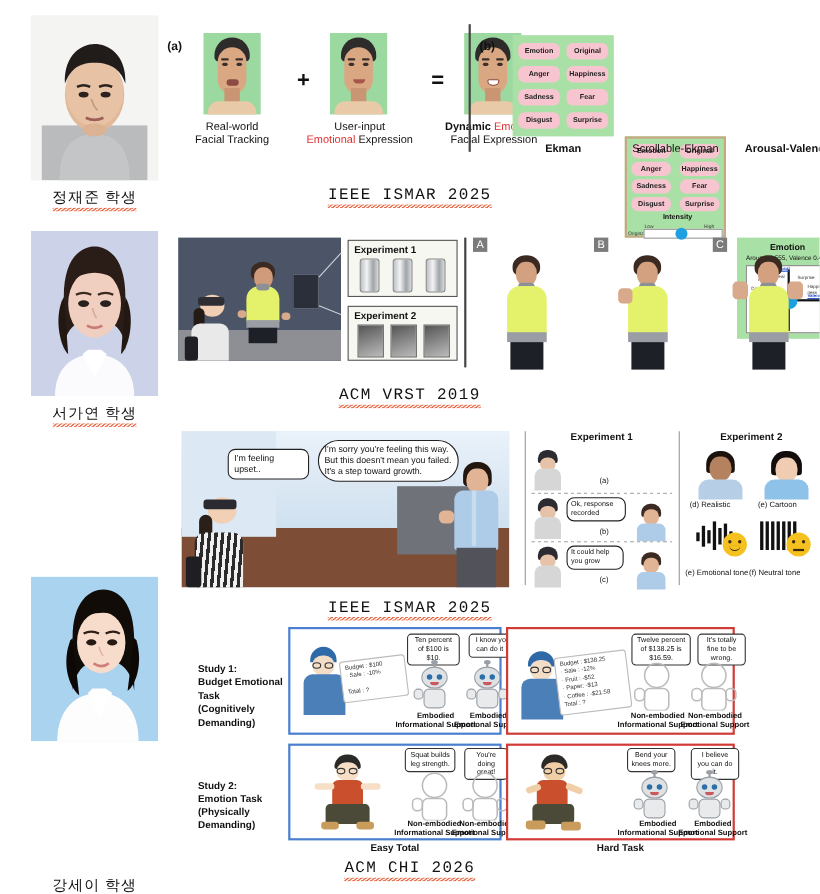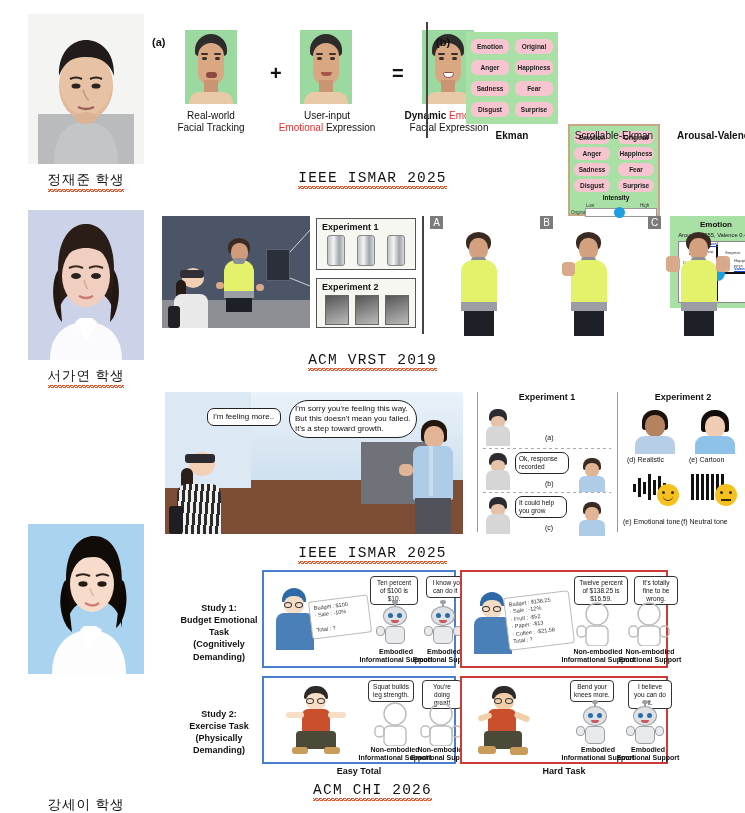--- a/index.html
+++ b/index.html
@@ -120,21 +120,21 @@
   .bubble::after{
     content:""; position:absolute; width:0;height:0;
   }
   .divider{ position:absolute; background:#999; }
   .mini-cap{ font:7px "Liberation Sans",sans-serif; color:#111; }
 
   
   .studybox{ position:absolute; border:2px solid #4a7fd0; background:#fff; }
   .studybox.hard{ border-color:#cf3b35; }
   .studylabel{ position:absolute; font:bold 9px/1.35 "Liberation Sans",sans-serif;
-               color:#111; text-align:center; }
+               color:#111; text-align:left; }
   .robot-cap{ font:bold 7px/1.2 "Liberation Sans",sans-serif; text-align:center; color:#111; }
   .task-cap{ position:absolute; font:bold 9px "Liberation Sans",sans-serif; color:#111; text-align:center; }
   .sbub{
     position:absolute; background:#fff; border:1px solid #333; border-radius:4px;
     font:6.5px/1.2 "Liberation Sans",sans-serif; color:#111; padding:2px 3px; text-align:center;
   }
   .note{
     position:absolute; background:#fff; border:1px solid #bbb; border-radius:3px;
     font:5.5px/1.35 "Liberation Sans",sans-serif; color:#333; padding:3px 4px;
     transform:rotate(-7deg);
@@ -428,21 +428,21 @@
 
       <div class="abs" style="left:238px; top:28px; width:58px; height:114px;">
         <div class="abs" style="left:18px; top:0; width:26px; height:22px; background:#22160f; border-radius:12px 12px 4px 4px;"></div>
         <div class="abs" style="left:21px; top:6px; width:20px; height:22px; background:#e0b494; border-radius:45%;"></div>
         <div class="abs" style="left:10px; top:26px; width:40px; height:54px; background:#aecbe8; border-radius:8px 8px 2px 2px;"></div>
         <div class="abs" style="left:26px; top:26px; width:4px; height:50px; background:#c8dcef;"></div>
         <div class="abs" style="left:12px; top:78px; width:36px; height:36px; background:#52535a;"></div>
         <div class="abs" style="left:-4px; top:44px; width:14px; height:12px; background:#e0b494; border-radius:5px;"></div>
       </div>
 
-      <div class="bubble" style="left:42px; top:16px; width:74px;">I'm feeling more..</div>
+      <div class="bubble" style="left:42px; top:16px; width:74px;">I'm feeling upset..</div>
       <div class="bubble" style="left:124px; top:8px; width:128px;border-radius:19px;">I'm sorry you're feeling this way. But this doesn't mean you failed. It's a step toward growth.</div>
     </div>
 
     <div class="abs" style="left:312px; top:4px; width:1px; height:140px; background:#9a9a9a;"></div>
 
     <div class="abs" style="left:318px; top:4px; width:128px; height:142px;">
       <div class="abs" style="left:0; top:0; width:128px; text-align:center; font:bold 9px 'Liberation Sans',sans-serif; color:#111;">Experiment 1</div>
 
       <div class="abs" style="left:0; top:14px; width:128px; height:42px;">
         <div class="abs" style="left:2px; top:2px; width:26px; height:38px;">
@@ -578,21 +578,21 @@
   <div class="fig" style="left:180px; top:566px; width:560px; height:214px;">
 
     <div class="studylabel" style="left:0; top:36px; width:78px;">
       <span>Study 1:</span><br>
       <span>Budget Emotional Task</span><br>
       <span>(Cognitively Demanding)</span>
     </div>
 
     <div class="studylabel" style="left:0; top:142px; width:78px;">
       <span>Study 2:</span><br>
-      <span>Exercise Task</span><br>
+      <span>Emotion Task</span><br>
       <span>(Physically Demanding)</span>
     </div>
 
     <div class="studybox" style="left:82px; top:4px; width:194px; height:98px;">
 
       <div class="abs" style="left:10px; top:16px; width:42px; height:62px;">
         <div class="abs" style="left:8px; top:0; width:24px; height:14px; background:#2f6aa8; border-radius:12px 12px 0 0;"></div>
         <div class="abs" style="left:10px; top:8px; width:20px; height:18px; background:#f3ddc6; border-radius:45%;"></div>
         <div class="abs" style="left:10px; top:14px; width:8px; height:6px; border:1.2px solid #333; border-radius:50%;"></div>
         <div class="abs" style="left:21px; top:14px; width:8px; height:6px; border:1.2px solid #333; border-radius:50%;"></div>

